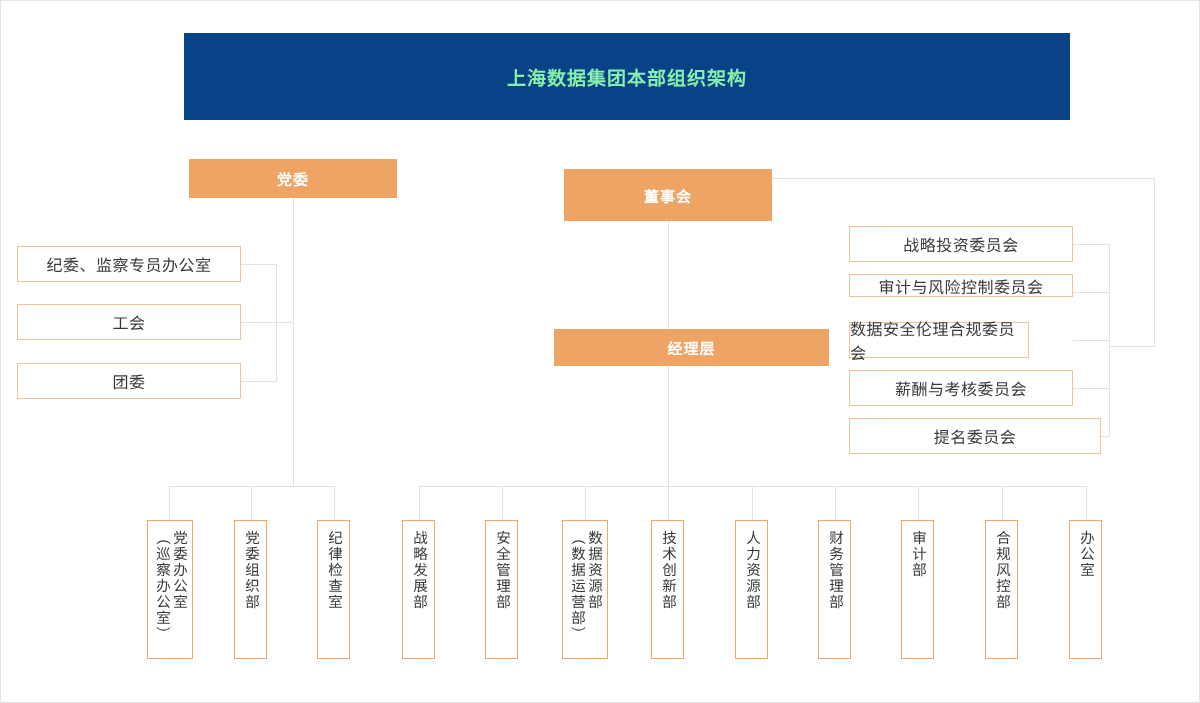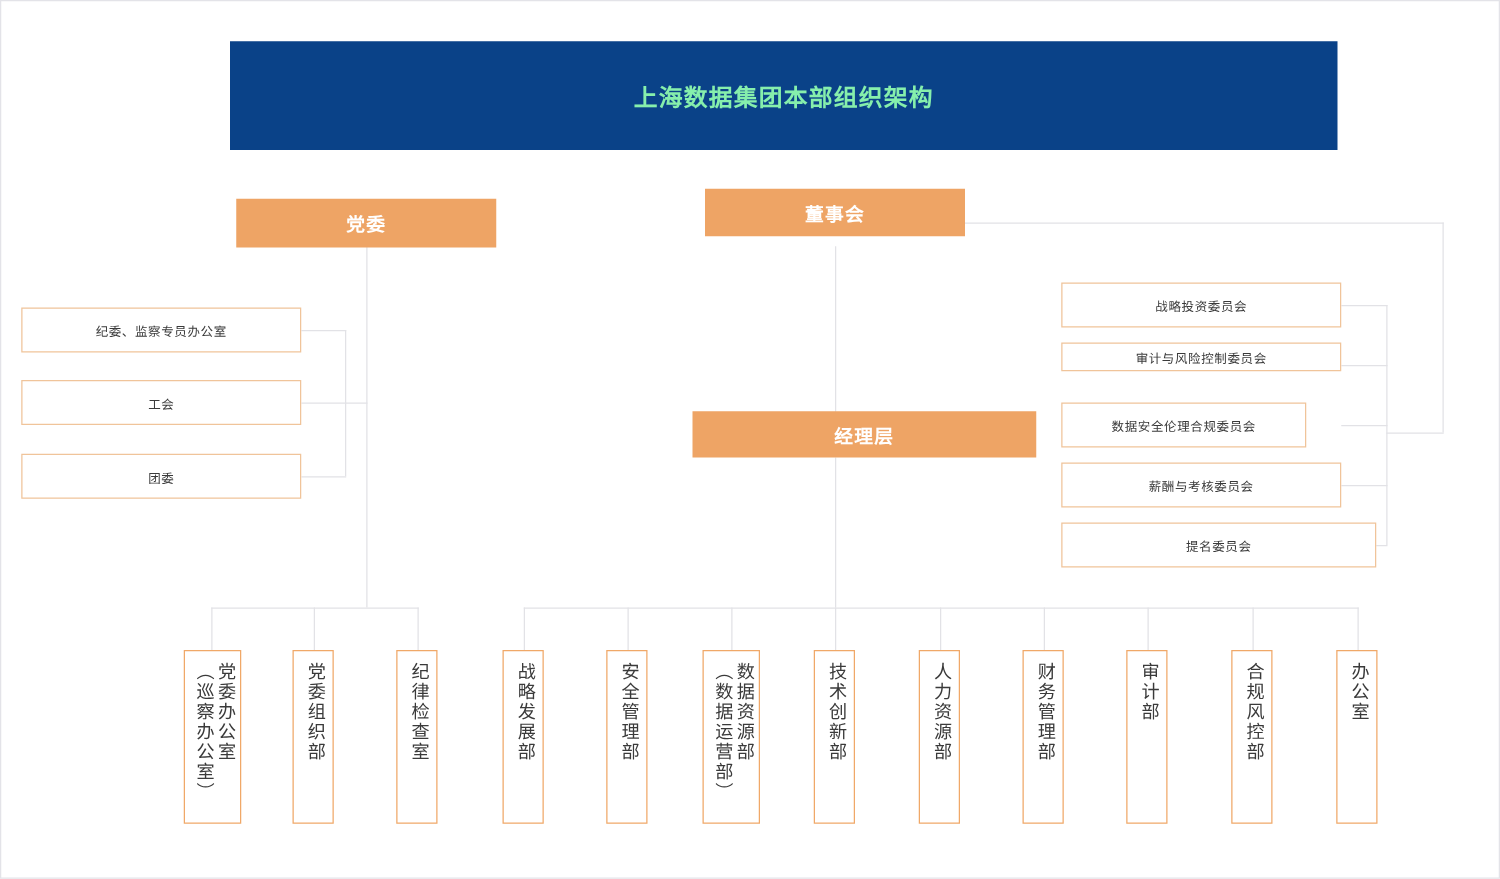--- a/index.html
+++ b/index.html
@@ -40,21 +40,21 @@
     color:#ffffff;font-size:15px;font-weight:bold;letter-spacing:1px;
   }
 
   
   .node-box{
     position:absolute;
     background:#ffffff;
     border:1.5px solid #f0c49a;
     box-sizing:border-box;
     display:flex;align-items:center;justify-content:center;
-    color:#3a3a3a;font-size:10px;
+    color:#3a3a3a;font-size:16px;
     letter-spacing:.5px;
   }
 
   
   .dept{
     position:absolute;
     background:#ffffff;
     border:1.5px solid #f0a868;
     box-sizing:border-box;
     display:flex;
@@ -112,31 +112,31 @@
   <div class="ln v" style="left:667px;top:485px;height:34px;"></div>
   <div class="ln v" style="left:751px;top:485px;height:34px;"></div>
   <div class="ln v" style="left:834px;top:485px;height:34px;"></div>
   <div class="ln v" style="left:917px;top:485px;height:34px;"></div>
   <div class="ln v" style="left:1001px;top:485px;height:34px;"></div>
   <div class="ln v" style="left:1085px;top:485px;height:34px;"></div>
 
   <div class="banner">上海数据集团本部组织架构</div>
 
   <div class="node-fill" style="left:188px;top:158px;width:208px;height:39px;">党委</div>
-  <div class="node-fill" style="left:563px;top:150px;width:208px;height:38px;">董事会</div>
+  <div class="node-fill" style="left:563px;top:168px;width:208px;height:52px;">董事会</div>
 
   <div class="node-fill" style="left:553px;top:328px;width:275px;height:37px;">经理层</div>
 
   <div class="node-box" style="left:16px;top:245px;width:224px;height:36px;">纪委、监察专员办公室</div>
   <div class="node-box" style="left:16px;top:303px;width:224px;height:36px;">工会</div>
   <div class="node-box" style="left:16px;top:362px;width:224px;height:36px;">团委</div>
 
   <div class="node-box" style="left:848px;top:225px;width:224px;height:36px;">战略投资委员会</div>
   <div class="node-box" style="left:848px;top:273px;width:224px;height:23px;">审计与风险控制委员会</div>
-  <div class="node-box" style="left:848px;top:321px;width:196px;height:36px;">数据安全伦理合规委员会</div>
+  <div class="node-box" style="left:848px;top:321px;width:180px;height:36px;">数据安全伦理合规委员会</div>
   <div class="node-box" style="left:848px;top:369px;width:224px;height:36px;">薪酬与考核委员会</div>
   <div class="node-box" style="left:848px;top:417px;width:252px;height:36px;">提名委员会</div>
 
   <div class="dept" style="left:146px;top:519px;width:46px;height:139px;">
     <span class="col">党委办公室</span>
     <span class="col">（巡察办公室）</span>
   </div>
   <div class="dept" style="left:233px;top:519px;width:33px;height:139px;">
     <span class="col">党委组织部</span>
   </div>

